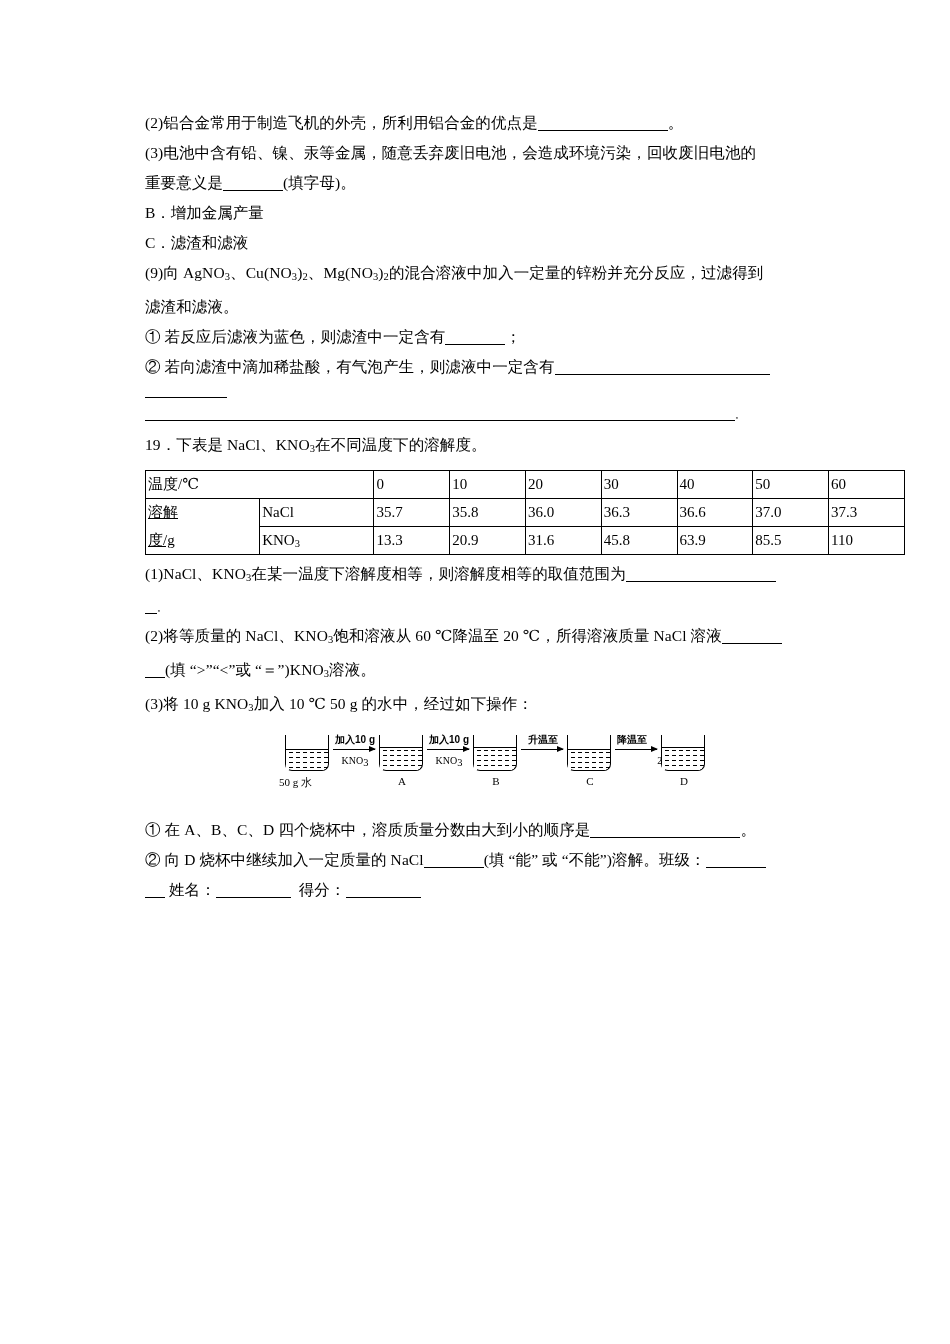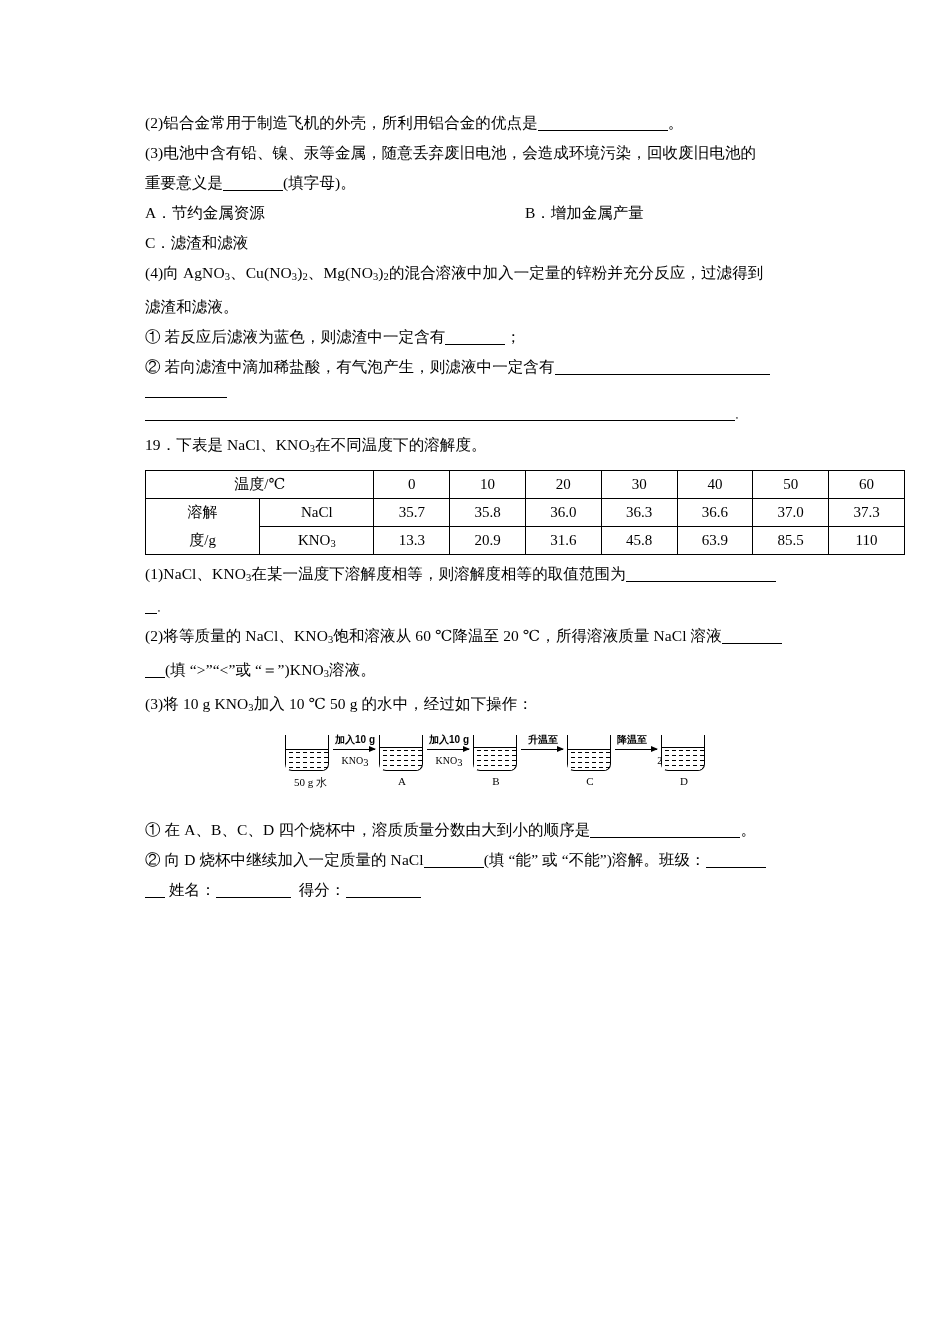--- a/index.html
+++ b/index.html
@@ -63,27 +63,27 @@
   
   table.solub{
     border-collapse:collapse;
     width:760px;
     margin:6px 0 4px 0;
     font-size:15px;
     table-layout:fixed;
   }
   table.solub td{
     border:1px solid #000;
-    text-align:center;
+    text-align:left;
     height:27px;
     padding:0 2px;
     font-family:"Liberation Serif","DejaVu Serif",serif;
   }
   td.hdr-temp{width:215px;}
-  td.lbl-left{width:78px;border-right:1px solid #000;}
+  td.lbl-left{width:78px;border-right:1px solid #000;text-decoration:underline;}
   td.lbl-left.nb{border-bottom:none;}
   td.lbl-left.nt{border-top:none;}
   td.lbl-sub{width:137px;}
   td.val{width:68px;}
 
   
   .diagram{
     position:relative;
     margin:8px 0 6px 0;
     height:78px;
@@ -174,48 +174,46 @@
     position:absolute;
     font-size:10px;
     white-space:nowrap;
     text-align:center;
     font-family:"Liberation Serif","DejaVu Serif",serif;
   }
   .w50g{
     position:absolute;
     font-size:11px;
     white-space:nowrap;
-    margin-left:15px;
   }
 </style>
 </head>
 <body>
 
 <div class="page">
   <div class="content">
 
     <div class="line">
       <span>(2)铝合金常用于制造飞机的外壳，所利用铝合金的优点是</span><span class="fill f-w130"></span><span>。</span>
     </div>
 
     <div class="line">(3)电池中含有铅、镍、汞等金属，随意丢弃废旧电池，会造成环境污染，回收废旧电池的</div>
     <div class="line">
       <span>重要意义是</span><span class="fill f-w60"></span><span>(填字母)。</span>
     </div>
 
     <div class="choice-row">
-      <span class="choice-a">A．节约金属资源</span>
       <span>B．增加金属产量</span>
     </div>
     <div class="choice-row">
       <span class="choice-a">C．滤渣和滤液</span>
     </div>
 
     <div class="line">
-      <span>(4)向 AgNO</span><span class="sub">3</span><span>、Cu(NO</span><span class="sub">3</span><span>)</span><span class="sub">2</span><span>、Mg(NO</span><span class="sub">3</span><span>)</span><span class="sub">2</span><span>的混合溶液中加入一定量的锌粉并充分反应，过滤得到</span>
+      <span>(9)向 AgNO</span><span class="sub">3</span><span>、Cu(NO</span><span class="sub">3</span><span>)</span><span class="sub">2</span><span>、Mg(NO</span><span class="sub">3</span><span>)</span><span class="sub">2</span><span>的混合溶液中加入一定量的锌粉并充分反应，过滤得到</span>
     </div>
     <div class="line">滤渣和滤液。</div>
     <div class="line">
       <span>① 若反应后滤液为蓝色，则滤渣中一定含有</span><span class="fill f-w60"></span><span>；</span>
     </div>
     <div class="line">
       <span>② 若向滤渣中滴加稀盐酸，有气泡产生，则滤液中一定含有</span><span class="fill f-w215"></span>
     </div>
     <div class="line">
       <span class="blank-long"></span>

